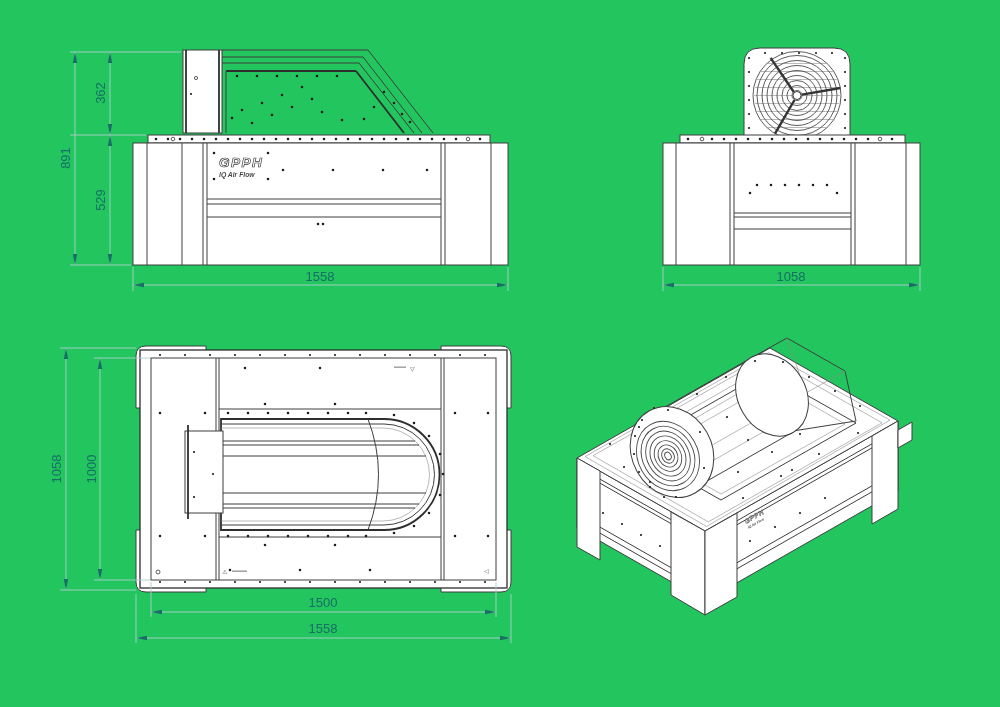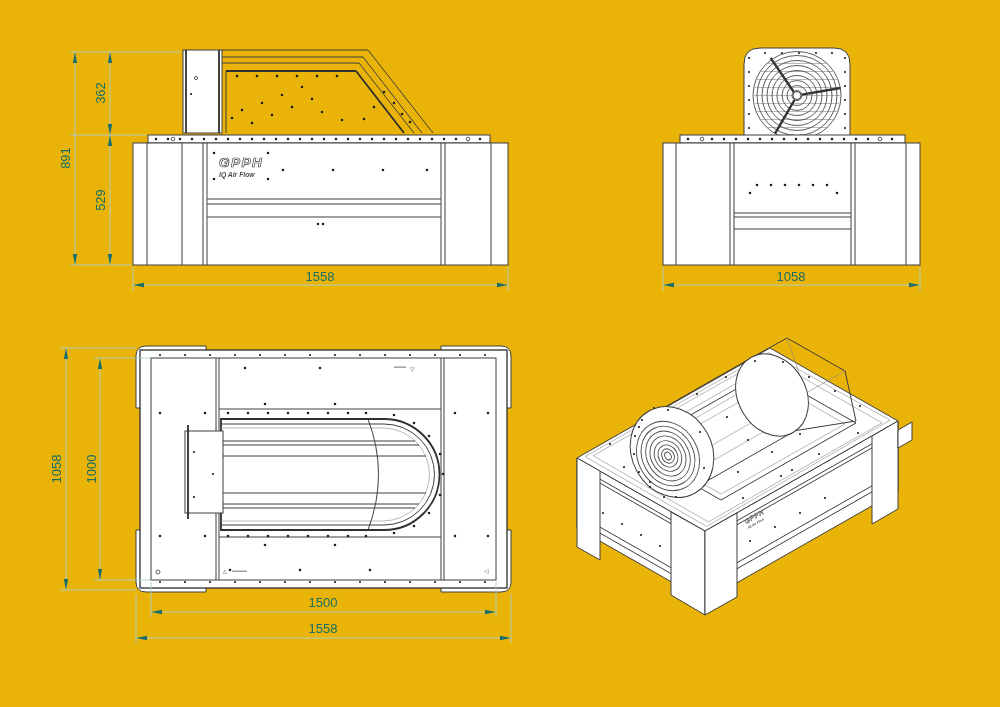--- a/index.html
+++ b/index.html
@@ -1,16 +1,16 @@
 <!DOCTYPE html>
 <html><head>
 <meta charset="utf-8">
 <style>
   html,body{margin:0;padding:0;background:#fff;}
-  .canvas{position:relative;width:1000px;height:707px;background:#eab308;overflow:hidden;
+  .canvas{position:relative;width:1000px;height:707px;background:#22c55e;overflow:hidden;
           font-family:"Liberation Sans",sans-serif;}
   svg{position:absolute;inset:0;}
   .ln{stroke:#3f3f3f;stroke-width:1;fill:none;}
   .lnb{stroke:#2e2e2e;stroke-width:1.8;fill:none;}
   .fw{fill:#ffffff;stroke:#3f3f3f;stroke-width:1;}
   .fwb{fill:#ffffff;stroke:#2e2e2e;stroke-width:1.3;}
   .thin{stroke:#8a8a8a;stroke-width:.6;fill:none;}
   .ring{stroke:#4a4a4a;stroke-width:.9;fill:none;}
   .spoke{stroke:#333;stroke-width:2.4;fill:none;}
   .dots{stroke:#1c1c1c;stroke-width:2.6;stroke-linecap:round;fill:none;}

